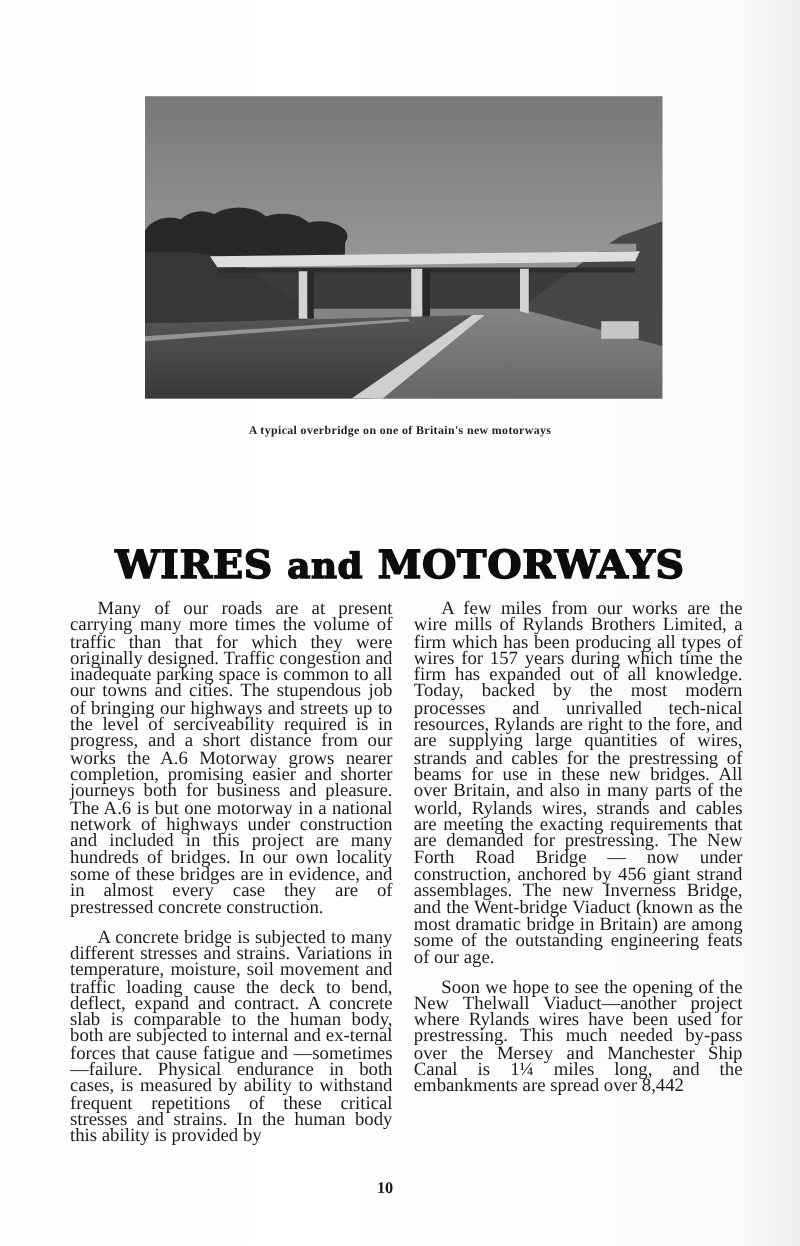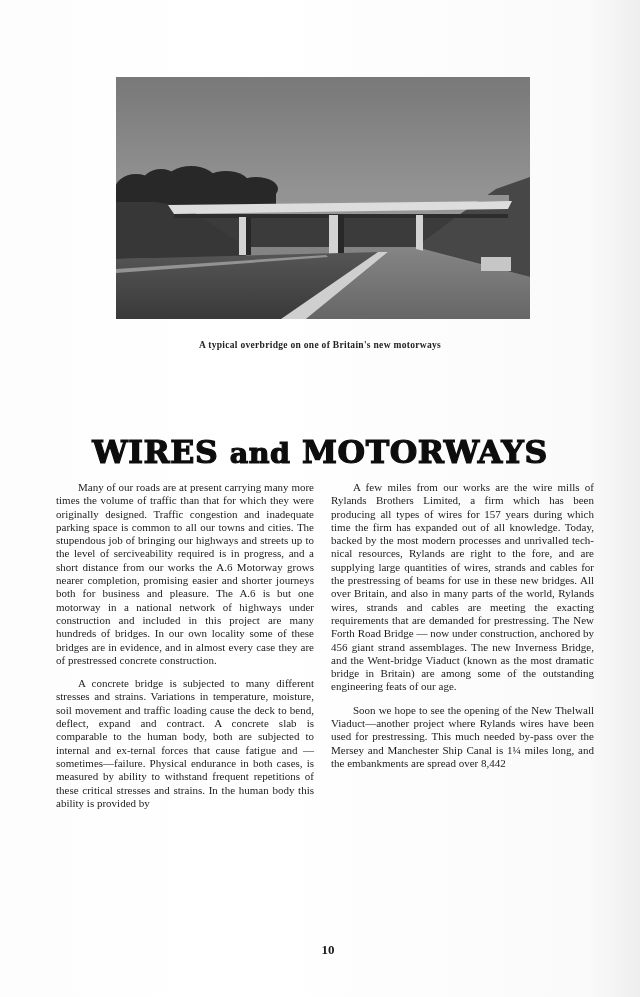--- a/index.html
+++ b/index.html
@@ -55,36 +55,36 @@
       color: #0d0d0d;
       transform: scaleX(1.02);
       -webkit-text-stroke: 1.2px #0d0d0d;
     }
     .title .lower {
       font-size: 28px;
     }
     .col {
       position: absolute;
       top: 481px;
-      font-size: 11px;
+      font-size: 15px;
       line-height: 13.3px;
       text-align: justify;
       color: #1c1c1c;
     }
     .col-left { left: 56px; width: 258px; }
     .col-right { left: 331px; width: 263px; }
     .col p {
       margin: 0;
       text-indent: 22px;
     }
     .col p + p { margin-top: 10px; }
     .col-right p.first { text-indent: 0; }
     .page-number {
       position: absolute;
-      left: 308px;
+      left: 288px;
       top: 942px;
       width: 40px;
       text-align: center;
       font-size: 13px;
       font-weight: bold;
       color: #1a1a1a;
     }
   </style>
 </head>
 <body>

